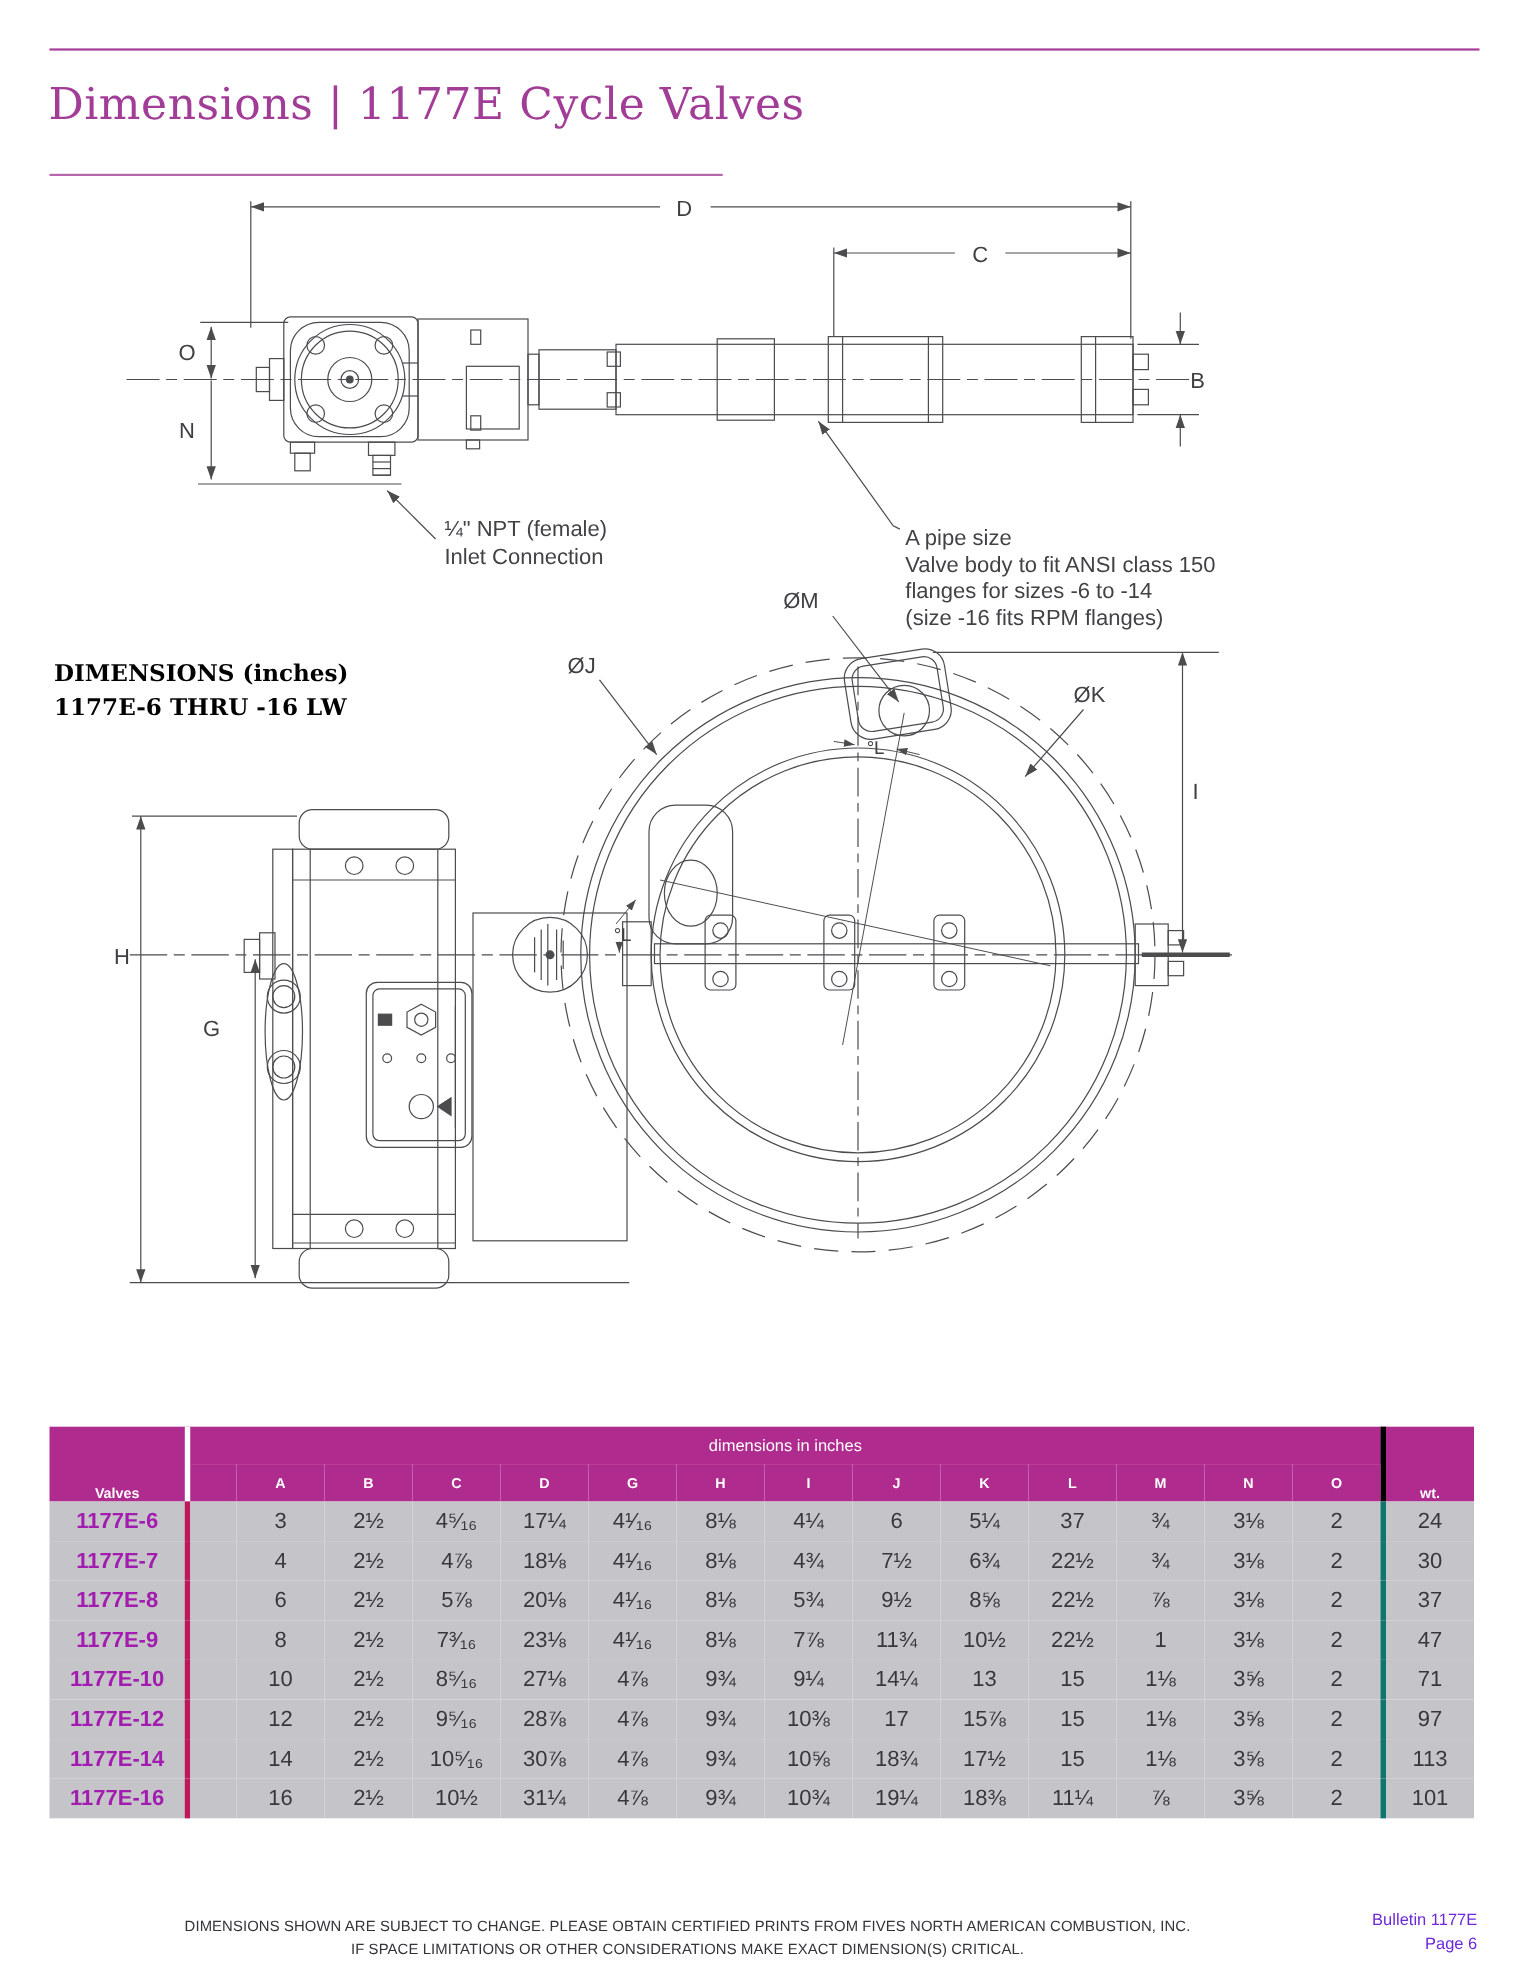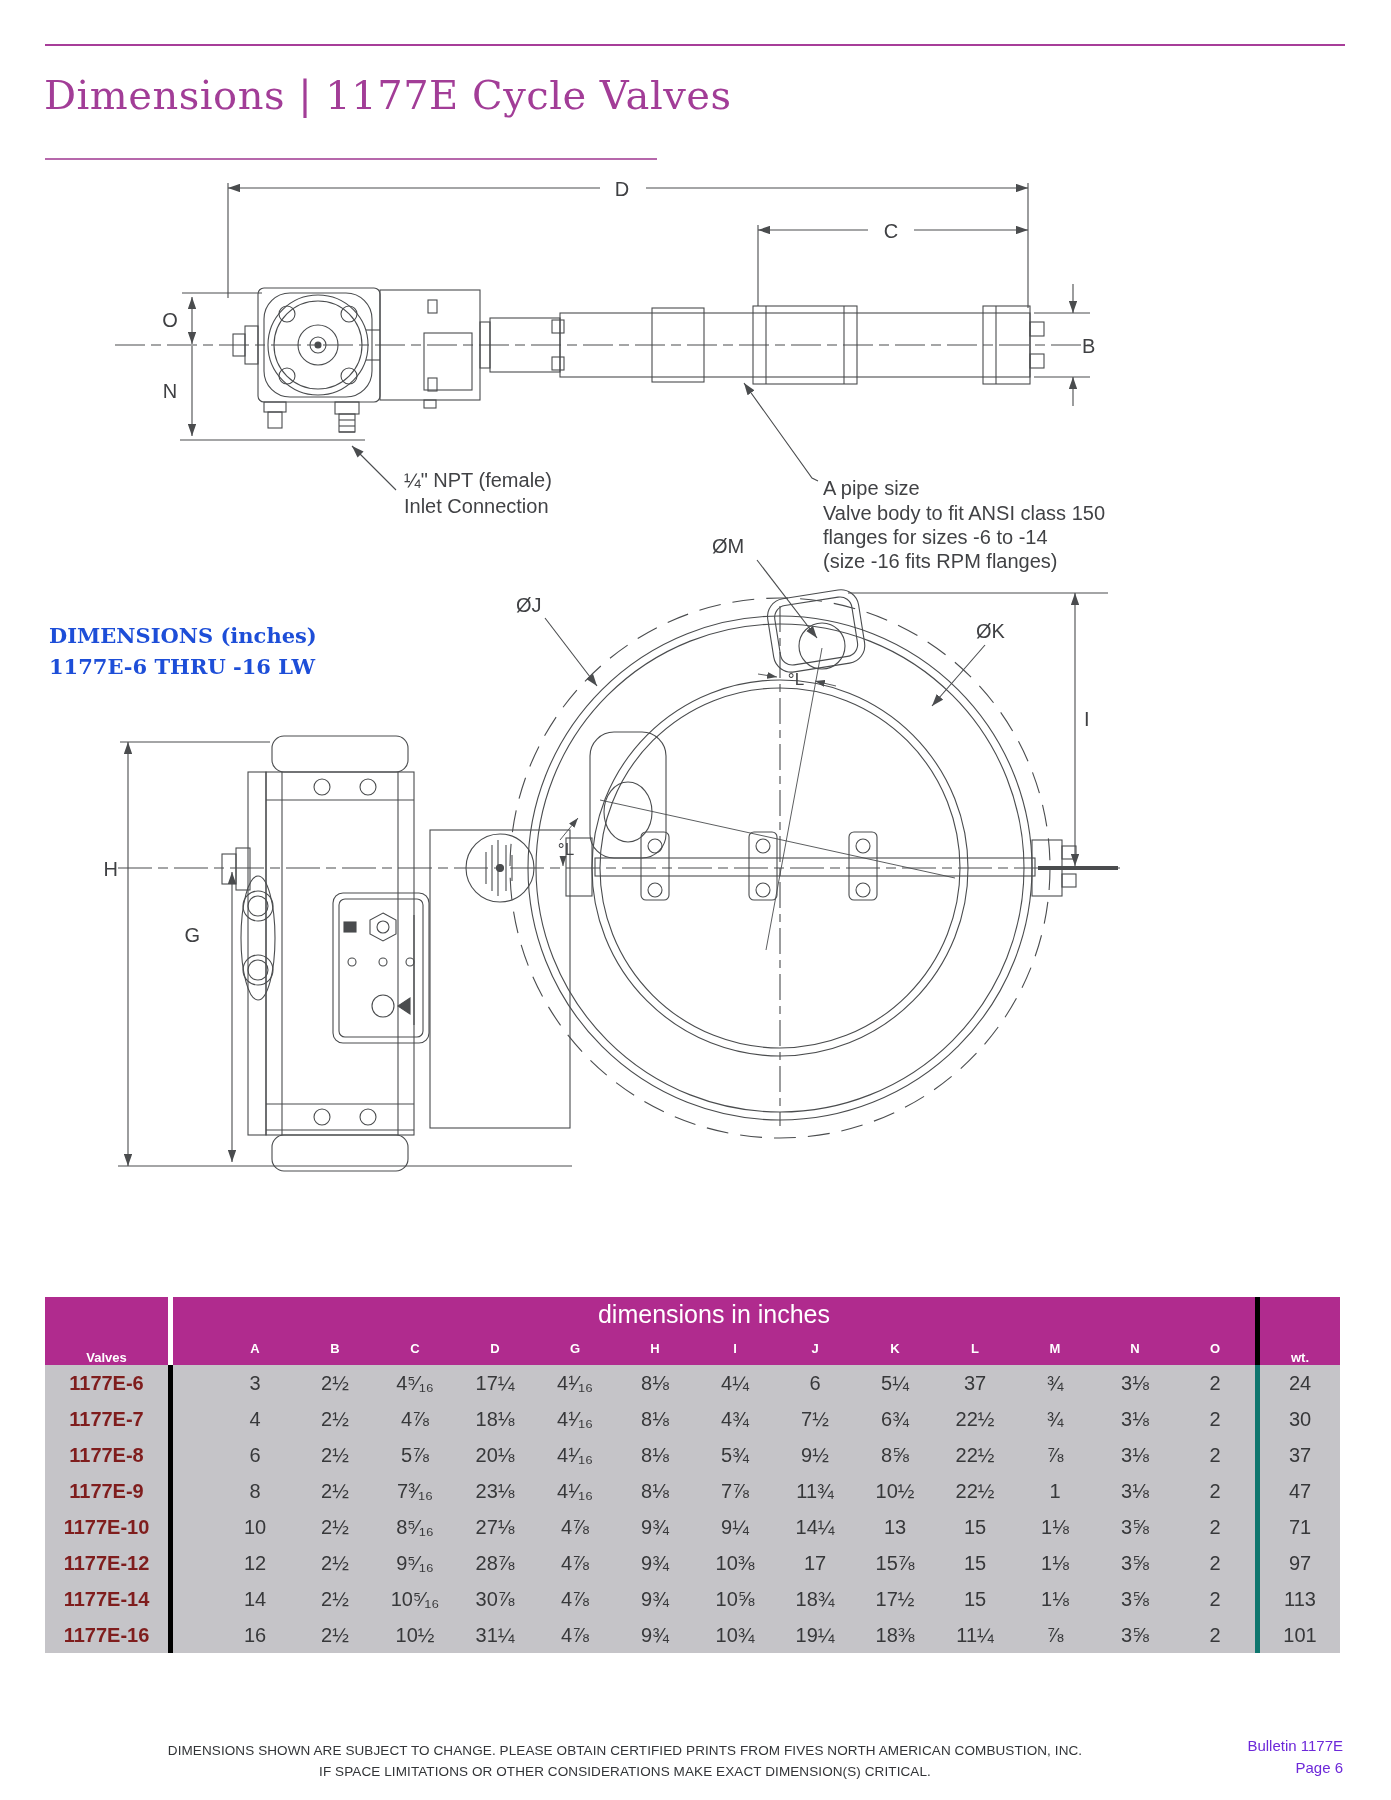--- a/index.html
+++ b/index.html
@@ -2,38 +2,38 @@
 <html><head>
 <meta charset="utf-8">
 <style>
   html,body{margin:0;padding:0;background:#ffffff;}
   .page{position:relative;width:1391px;height:1800px;background:#ffffff;overflow:hidden;
         font-family:"Liberation Sans",sans-serif;}
   .rule-top{position:absolute;left:45px;top:44px;width:1300px;height:2px;background:#a73e99;}
   .page-title{position:absolute;left:44px;top:72px;width:1200px;
         font-family:"DejaVu Serif",serif;font-size:40px;font-weight:400;color:#a23d97;letter-spacing:.5px;}
   .rule-title{position:absolute;left:45px;top:158px;width:612px;height:2px;background:#b668ab;}
-  .subhead{position:absolute;left:49px;top:620px;color:#1d4ed8;
+  .subhead{position:absolute;left:49px;top:596px;color:#000000;
         font-family:"DejaVu Serif",serif;font-weight:bold;font-size:21px;line-height:31px;}
   svg.drawing{position:absolute;left:0;top:0;width:1391px;height:1800px;}
   svg .dlabel{font:20px "Liberation Sans",sans-serif;fill:#3f4043;}
   svg .sdlabel{font:17px "Liberation Sans",sans-serif;fill:#3f4043;}
   svg .note{font:20px "Liberation Sans",sans-serif;fill:#414245;}
 
   table.dims{position:absolute;left:45px;top:1297px;width:1295px;border-collapse:separate;
         border-spacing:0;table-layout:fixed;}
   table.dims th,table.dims td{padding:0;margin:0;}
   thead th{background:#b02b8e;color:#ffffff;font-size:13px;font-weight:bold;text-align:center;}
-  th.band{font-weight:normal;font-size:25px;height:34px;}
+  th.band{font-weight:normal;font-size:15px;height:34px;}
   th.letter,th.lead-h{height:34px;}
   th.valves-h,th.wt-h{vertical-align:bottom;padding-bottom:8px;}
   th.valves-h{border-right:5px solid #ffffff;}
   th.wt-h{border-left:5px solid #000000;}
   tbody td{background:#c5c4c8;color:#37383a;font-size:20px;text-align:center;height:36px;}
-  tbody td.valve-name{font-weight:bold;color:#7f1d1d;border-right:5px solid #000000;}
+  tbody td.valve-name{font-weight:bold;color:#a21caf;border-right:5px solid #be185d;}
   tbody td.wt-cell{border-left:5px solid #0f766e;}
 
   .footer-note{position:absolute;left:150px;top:1740px;width:950px;text-align:center;
         color:#323437;font-size:13.5px;line-height:21px;letter-spacing:.1px;}
   .bulletin{position:absolute;right:48px;top:1735px;text-align:right;color:#6d28d9;
         font-size:15px;line-height:22px;}
 </style>
 </head>
 <body>
 

